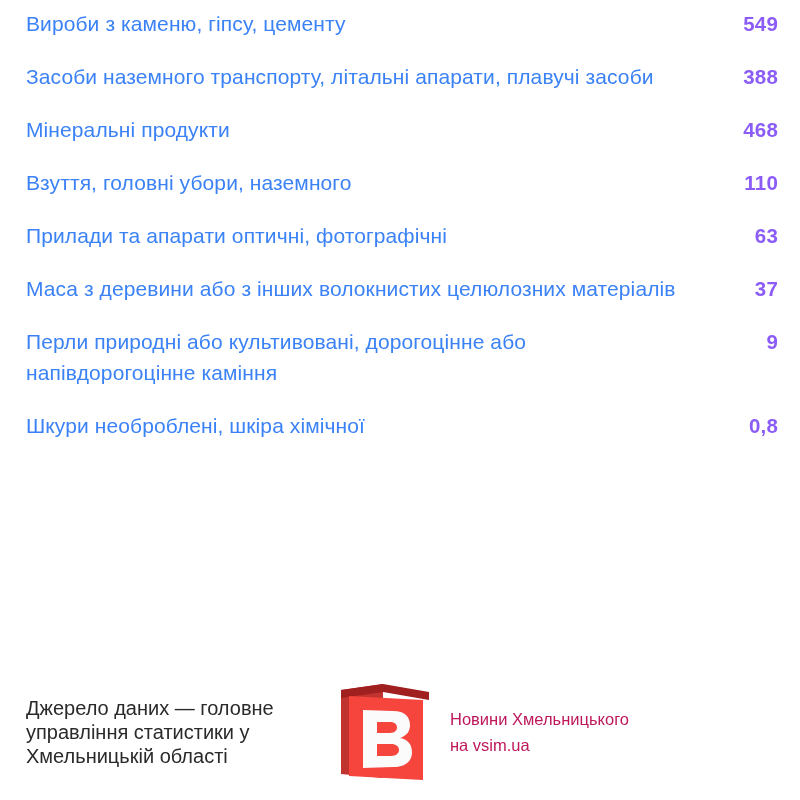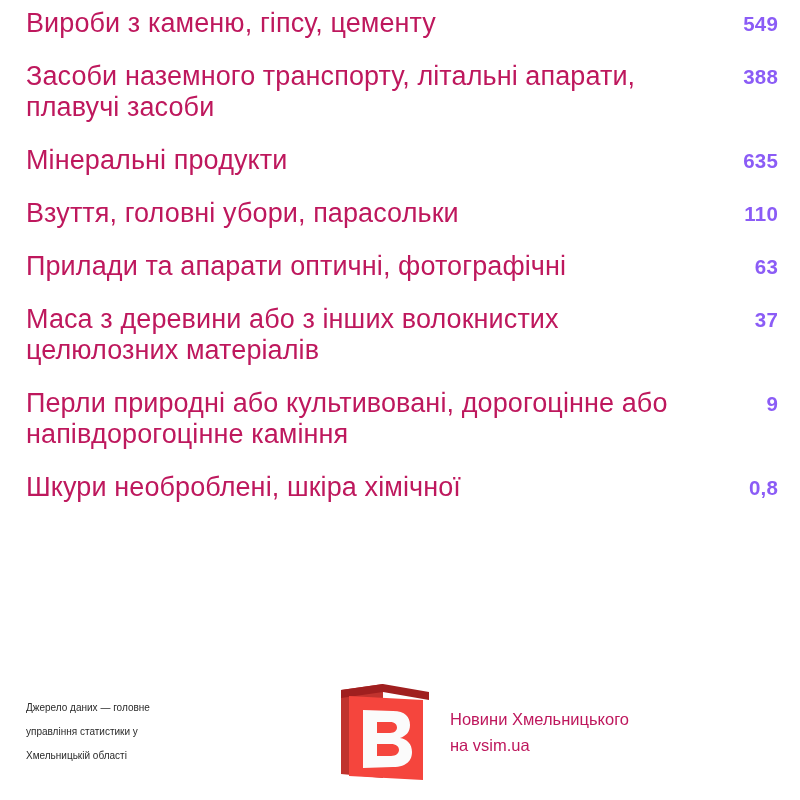--- a/index.html
+++ b/index.html
@@ -32,25 +32,25 @@
   .row {
     display: flex;
     align-items: flex-start;
     justify-content: space-between;
     margin-bottom: 22px;
   }
 
   .row-label {
     flex: 0 1 auto;
     max-width: 668px;
-    font-size: 27px;
+    font-size: 21px;
     font-weight: 400;
     line-height: 31px;
     letter-spacing: 0.1px;
-    color: #be185d;
+    color: #3b82f6;
     white-space: pre-line;
   }
 
   .row-value {
     flex: 0 0 auto;
     font-size: 20.5px;
     font-weight: 700;
     line-height: 31px;
     color: #8b5cf6;
     text-align: right;
@@ -64,21 +64,21 @@
     position: absolute;
     left: 26px;
     right: 22px;
     bottom: 16px;
     display: flex;
     align-items: center;
     justify-content: flex-start;
   }
 
   .footer-source {
-    font-size: 10px;
+    font-size: 20px;
     line-height: 24px;
     color: #2a2a2a;
     white-space: pre-line;
     width: 300px;
     flex: 0 0 auto;
   }
 
   .footer-logo {
     flex: 0 0 auto;
     width: 118px;
@@ -121,25 +121,25 @@
     </div>
 
 
     <div class="row">
       <div class="row-label">Засоби наземного транспорту, літальні апарати, плавучі засоби</div>
       <div class="row-value">388</div>
     </div>
 
     <div class="row">
       <div class="row-label">Мінеральні продукти</div>
-      <div class="row-value">635</div>
-    </div>
-
-    <div class="row">
-      <div class="row-label">Взуття, головні убори, парасольки</div>
+      <div class="row-value">468</div>
+    </div>
+
+    <div class="row">
+      <div class="row-label">Взуття, головні убори, наземного</div>
       <div class="row-value">110</div>
     </div>
 
     <div class="row">
       <div class="row-label">Прилади та апарати оптичні, фотографічні</div>
       <div class="row-value">63</div>
     </div>
 
     <div class="row">
       <div class="row-label">Маса з деревини або з інших волокнистих целюлозних матеріалів</div>

